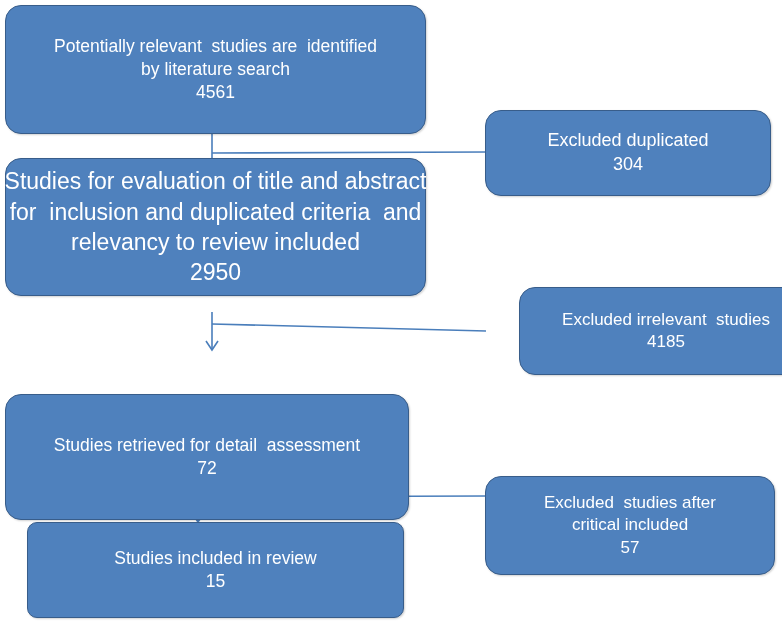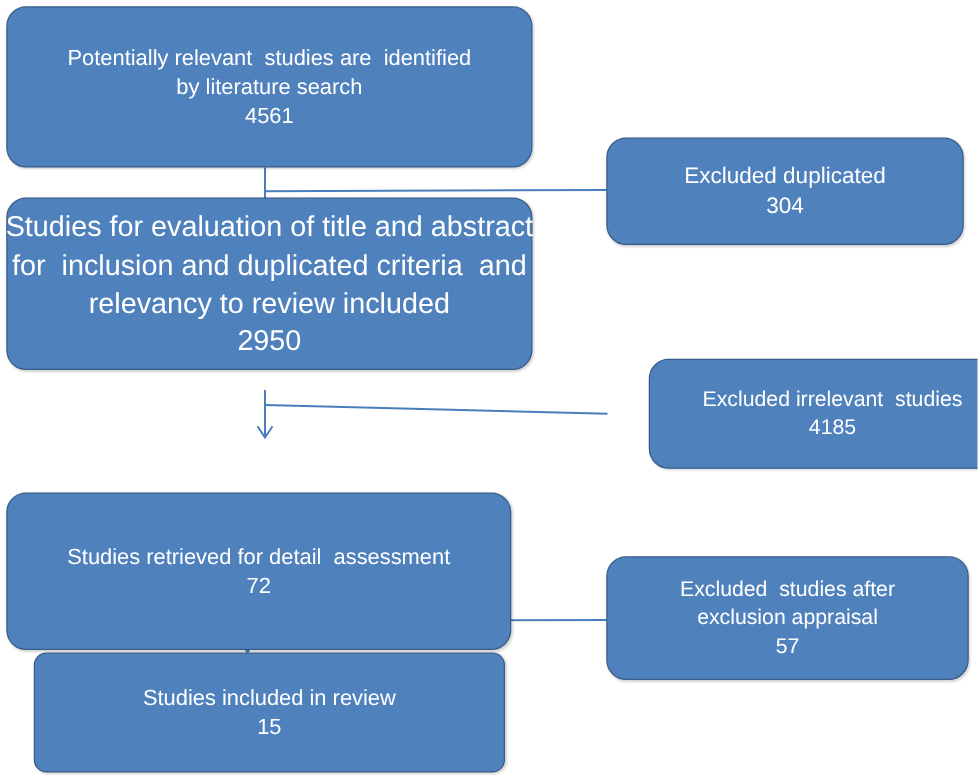--- a/index.html
+++ b/index.html
@@ -71,21 +71,21 @@
   #node-excl-duplicates {
     left: 485px; top: 110px; width: 286px; height: 86px;
     font-size: 18px;
   }
   #node-excl-irrelevant {
     left: 485px; top: 287px; width: 294px; height: 88px;
     font-size: 17px;
     margin-left: 34px;
   }
   #node-excl-appraisal {
-    left: 485px; top: 445px; width: 290px; height: 99px;
+    left: 485px; top: 476px; width: 290px; height: 99px;
     font-size: 17px;
   }
 
   
   #connectors {
     position: absolute;
     left: 0; top: 0;
     width: 782px; height: 623px;
     pointer-events: none;
   }
@@ -151,17 +151,17 @@
     <span class="count">304</span>
   </div>
 
   <div class="node" id="node-excl-irrelevant">
     <span class="line">Excluded irrelevant  studies</span>
     <span class="count">4185</span>
   </div>
 
   <div class="node" id="node-excl-appraisal">
     <span class="line">Excluded  studies after</span>
-    <span class="line">exclusion appraisal</span>
+    <span class="line">critical included</span>
     <span class="count">57</span>
   </div>
 
 </div>
 
 </body></html>

